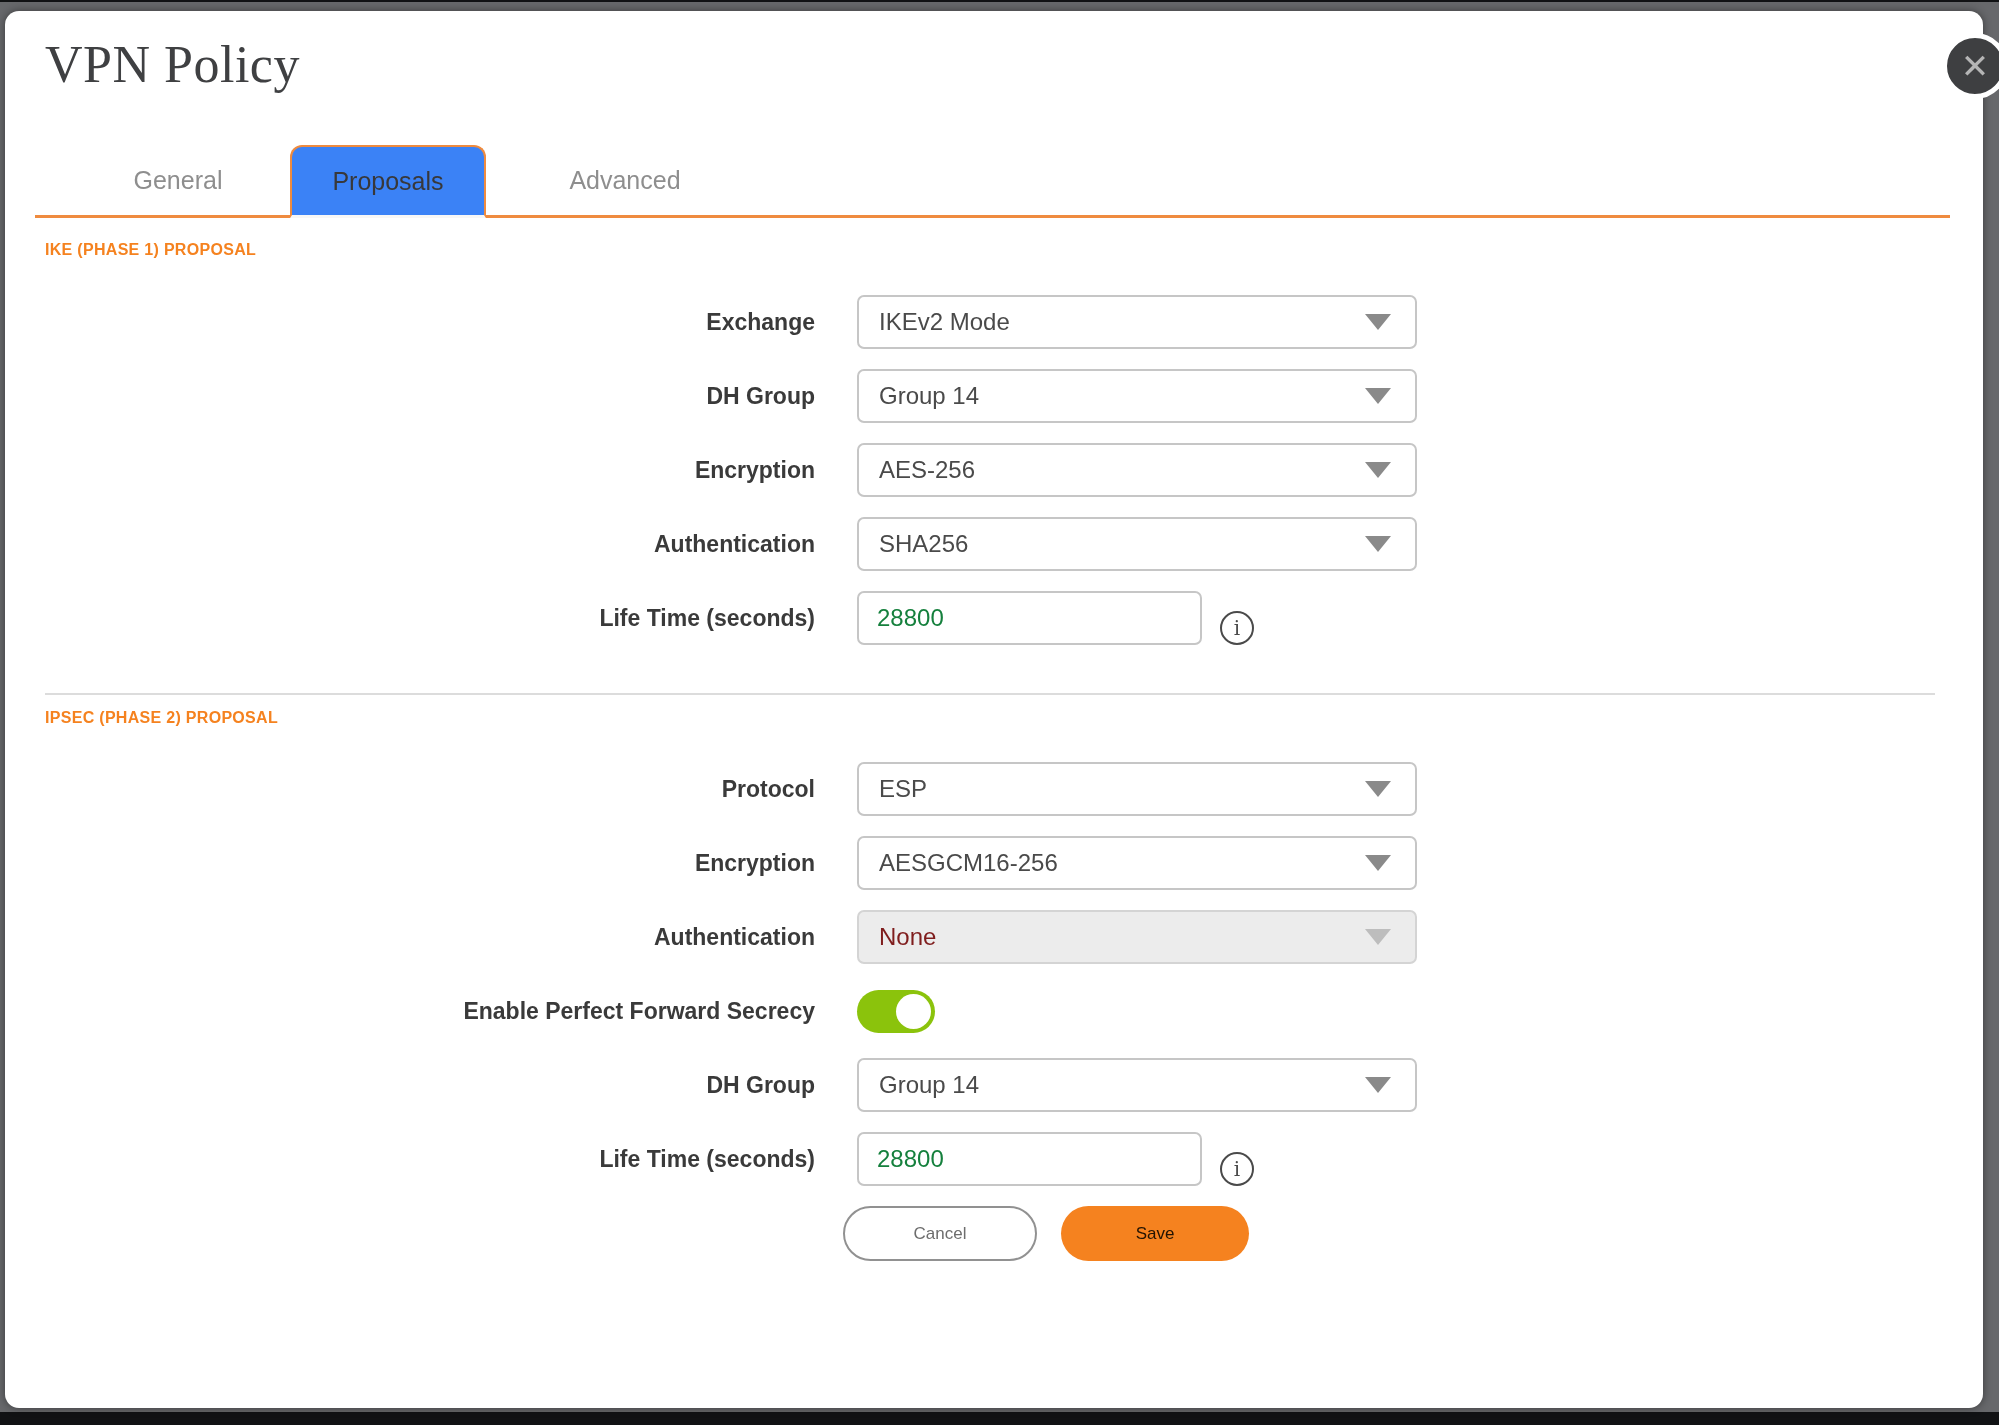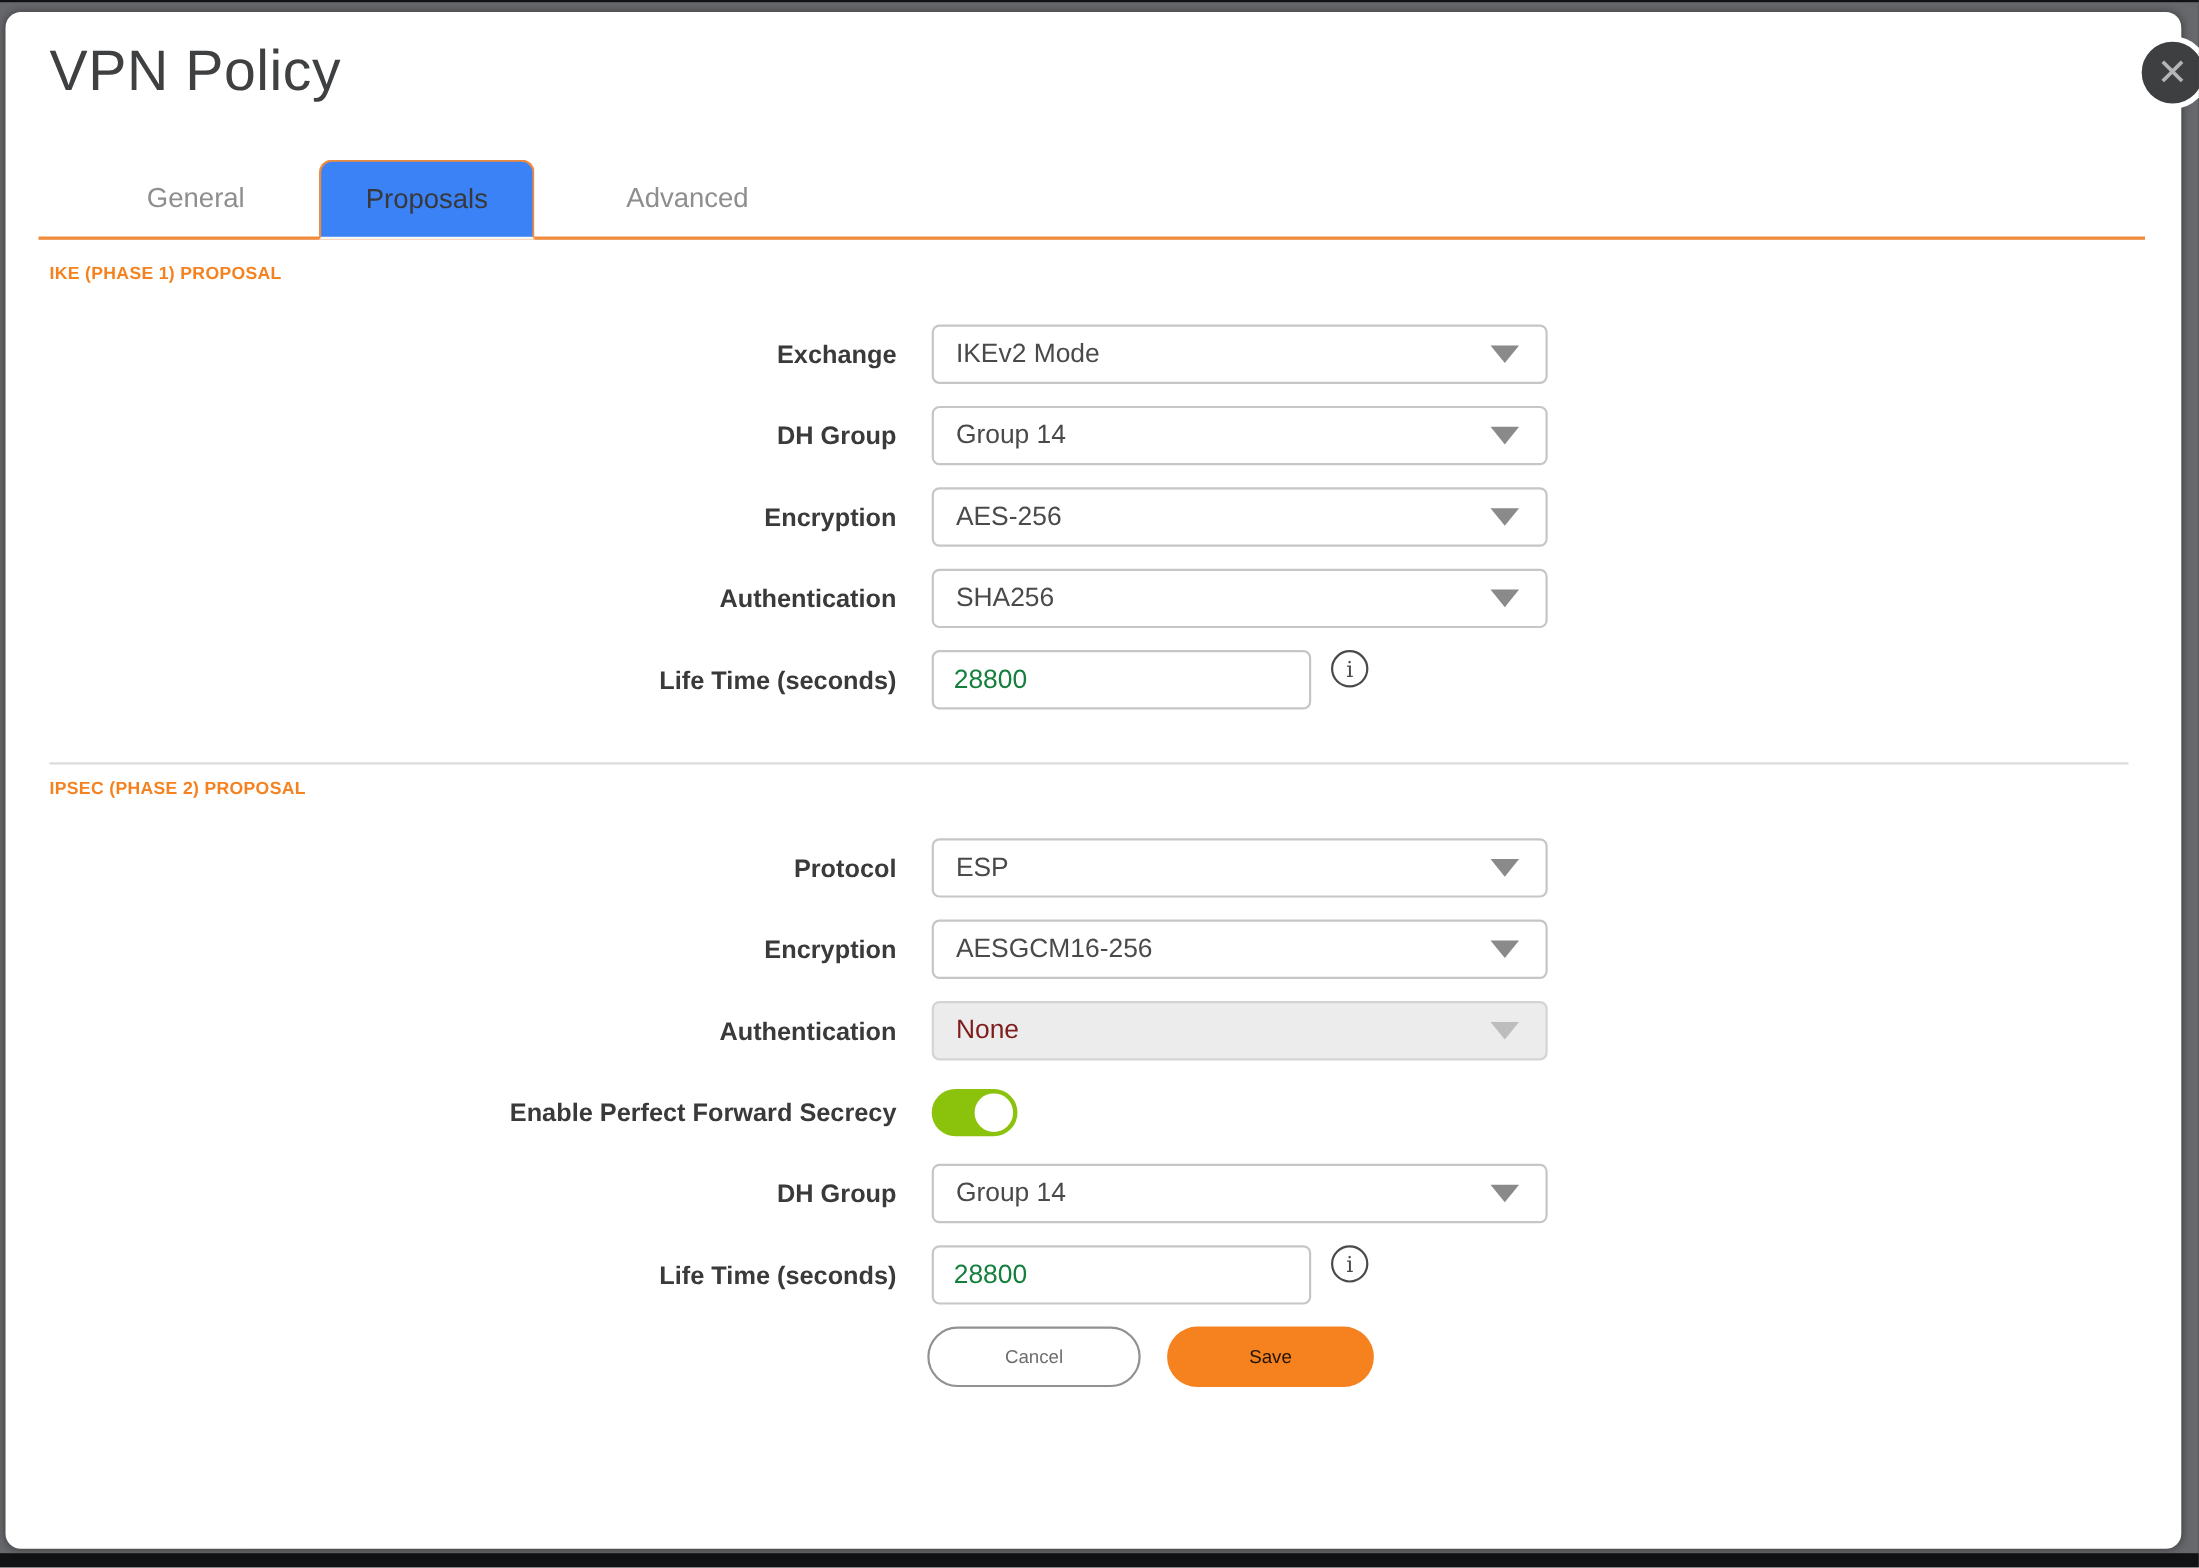--- a/index.html
+++ b/index.html
@@ -19,21 +19,21 @@
   }
   .close-btn{
     position:absolute;left:1937px;top:22px;width:66px;height:66px;
     background:#3e3f41;border:5px solid #ffffff;border-radius:50%;
     box-sizing:border-box;display:flex;align-items:center;justify-content:center;
     cursor:pointer;z-index:5;
   }
   .close-x{color:#b5b5b5;font-size:34px;line-height:1;font-weight:400;}
   .dialog-title{
     margin:26px 0 0 40px;font-size:52px;line-height:56px;font-weight:400;
-    color:#3f4042;letter-spacing:.5px;
+    color:#3f4042;letter-spacing:.5px;font-family:Liberation Serif, serif;
   }
   
   .tabs{
     display:flex;align-items:stretch;
     margin:52px 33px 0 30px;height:73px;
     border-bottom:3px solid var(--tab-line-orange,#ef8b3f);
     padding-left:45px;box-sizing:border-box;gap:14px;
   }
   .tab{
     width:196px;display:flex;align-items:center;justify-content:center;
@@ -54,21 +54,21 @@
     color:var(--accent-orange,#f5821f);letter-spacing:.3px;
   }
   .section-heading.second{margin-top:14px;}
   .rows{margin-top:36px;}
   .rows.second{margin-top:35px;}
   .form-row{display:flex;align-items:center;height:54px;margin-bottom:20px;}
   .row-label{
     width:770px;text-align:right;font-size:23px;font-weight:700;color:#3a3a3a;
     flex:0 0 auto;
   }
-  .row-field{margin-left:32px;display:flex;align-items:flex-start;}
+  .row-field{margin-left:42px;display:flex;align-items:flex-end;}
   .select{
     width:560px;height:54px;box-sizing:border-box;
     border:2px solid #c6c6c6;border-radius:7px;background:#ffffff;
     display:flex;align-items:center;justify-content:space-between;
     padding:0 24px 0 20px;font-size:24px;color:#4a4a4a;cursor:pointer;
   }
   .caret{
     width:0;height:0;border-left:13px solid transparent;border-right:13px solid transparent;
     border-top:16px solid #8a8a8a;flex:0 0 auto;margin-left:12px;
   }

